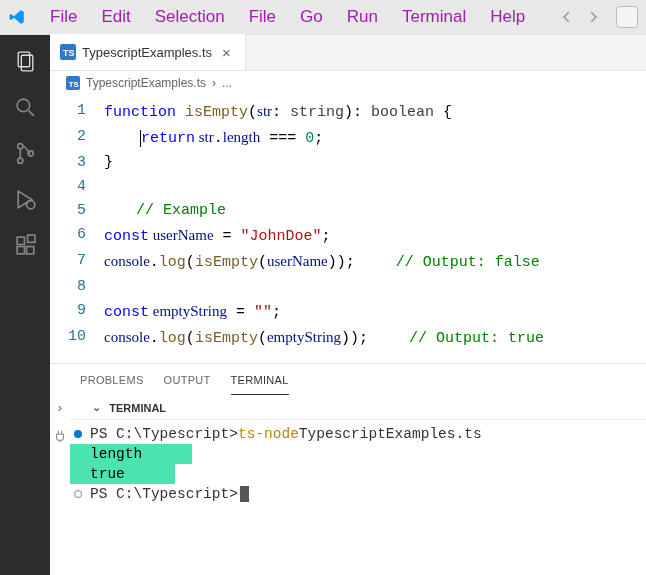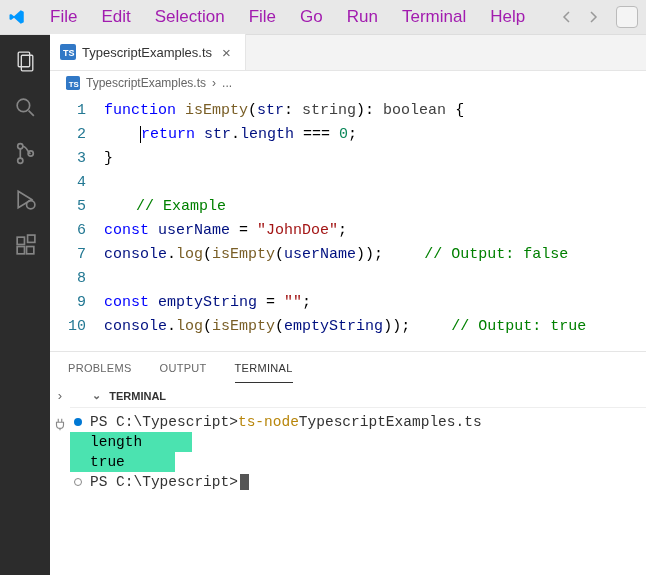--- a/index.html
+++ b/index.html
@@ -20,29 +20,29 @@
 .tab-icon { width:16px; height:16px; }
 .close-x { color:#666; font-size:15px; cursor:pointer; padding:0 4px; }
 .breadcrumb { height:24px; display:flex; align-items:center; padding:0 16px; gap:6px; font-size:12px; color:#666; }
 .bc-icon { width:14px; height:14px; }
 .code { font-family:Consolas,"Courier New",monospace; font-size:15px; padding:4px 0 12px 0; line-height:24px; }
 .code-line { display:flex; }
 .gutter { width:54px; text-align:right; padding-right:18px; color:#237893; user-select:none; }
 .ln { flex:1; white-space:pre; }
 .kw { color:#0000ff; }
 .fn { color:#795e26; }
-.va { color:#001080; }
+.va { color:#001080;font-family:Liberation Serif, serif; }
 .ty { color:#404040; }
 .st { color:#a31515; }
 .nu { color:#098658; }
 .cm { color:#008000;margin-left:32px; }
 .pn { color:#000; }
 .cu { border-left:1px solid #000; }
 .panel { border-top:1px solid #e5e5e5; display:flex; flex-direction:column; }
-.panel-tabs { height:32px; display:flex; align-items:center; padding:0 18px; gap:28px; font-size:11px; color:#666; letter-spacing:0.3px; }
+.panel-tabs { height:32px; display:flex; align-items:center; padding:0 30px; gap:20px; font-size:11px; color:#666; letter-spacing:0.3px; }
 .panel-tab { cursor:pointer; padding:8px 0; }
 .panel-tab.active { color:#333; border-bottom:1px solid #333; }
 .term-header { height:24px; display:flex; align-items:center; gap:8px; padding:0 22px; font-size:11px; font-weight:600; color:#333; border-bottom:1px solid #eee; }
 .chev { color:#666; }
 .term-gutter { width:20px; display:flex; flex-direction:column; align-items:center; padding-top:4px; gap:14px; color:#888; }
 .term-body { display:flex; }
 .term-lines { flex:1; font-family:Consolas,"Courier New",monospace; font-size:14.5px; line-height:20px; padding:4px 0; }
 .term-line { display:flex; align-items:center; }
 .dot { width:8px; height:8px; border-radius:50%; margin:0 8px 0 4px; }
 .dot.blue { background:#0078d4; }

